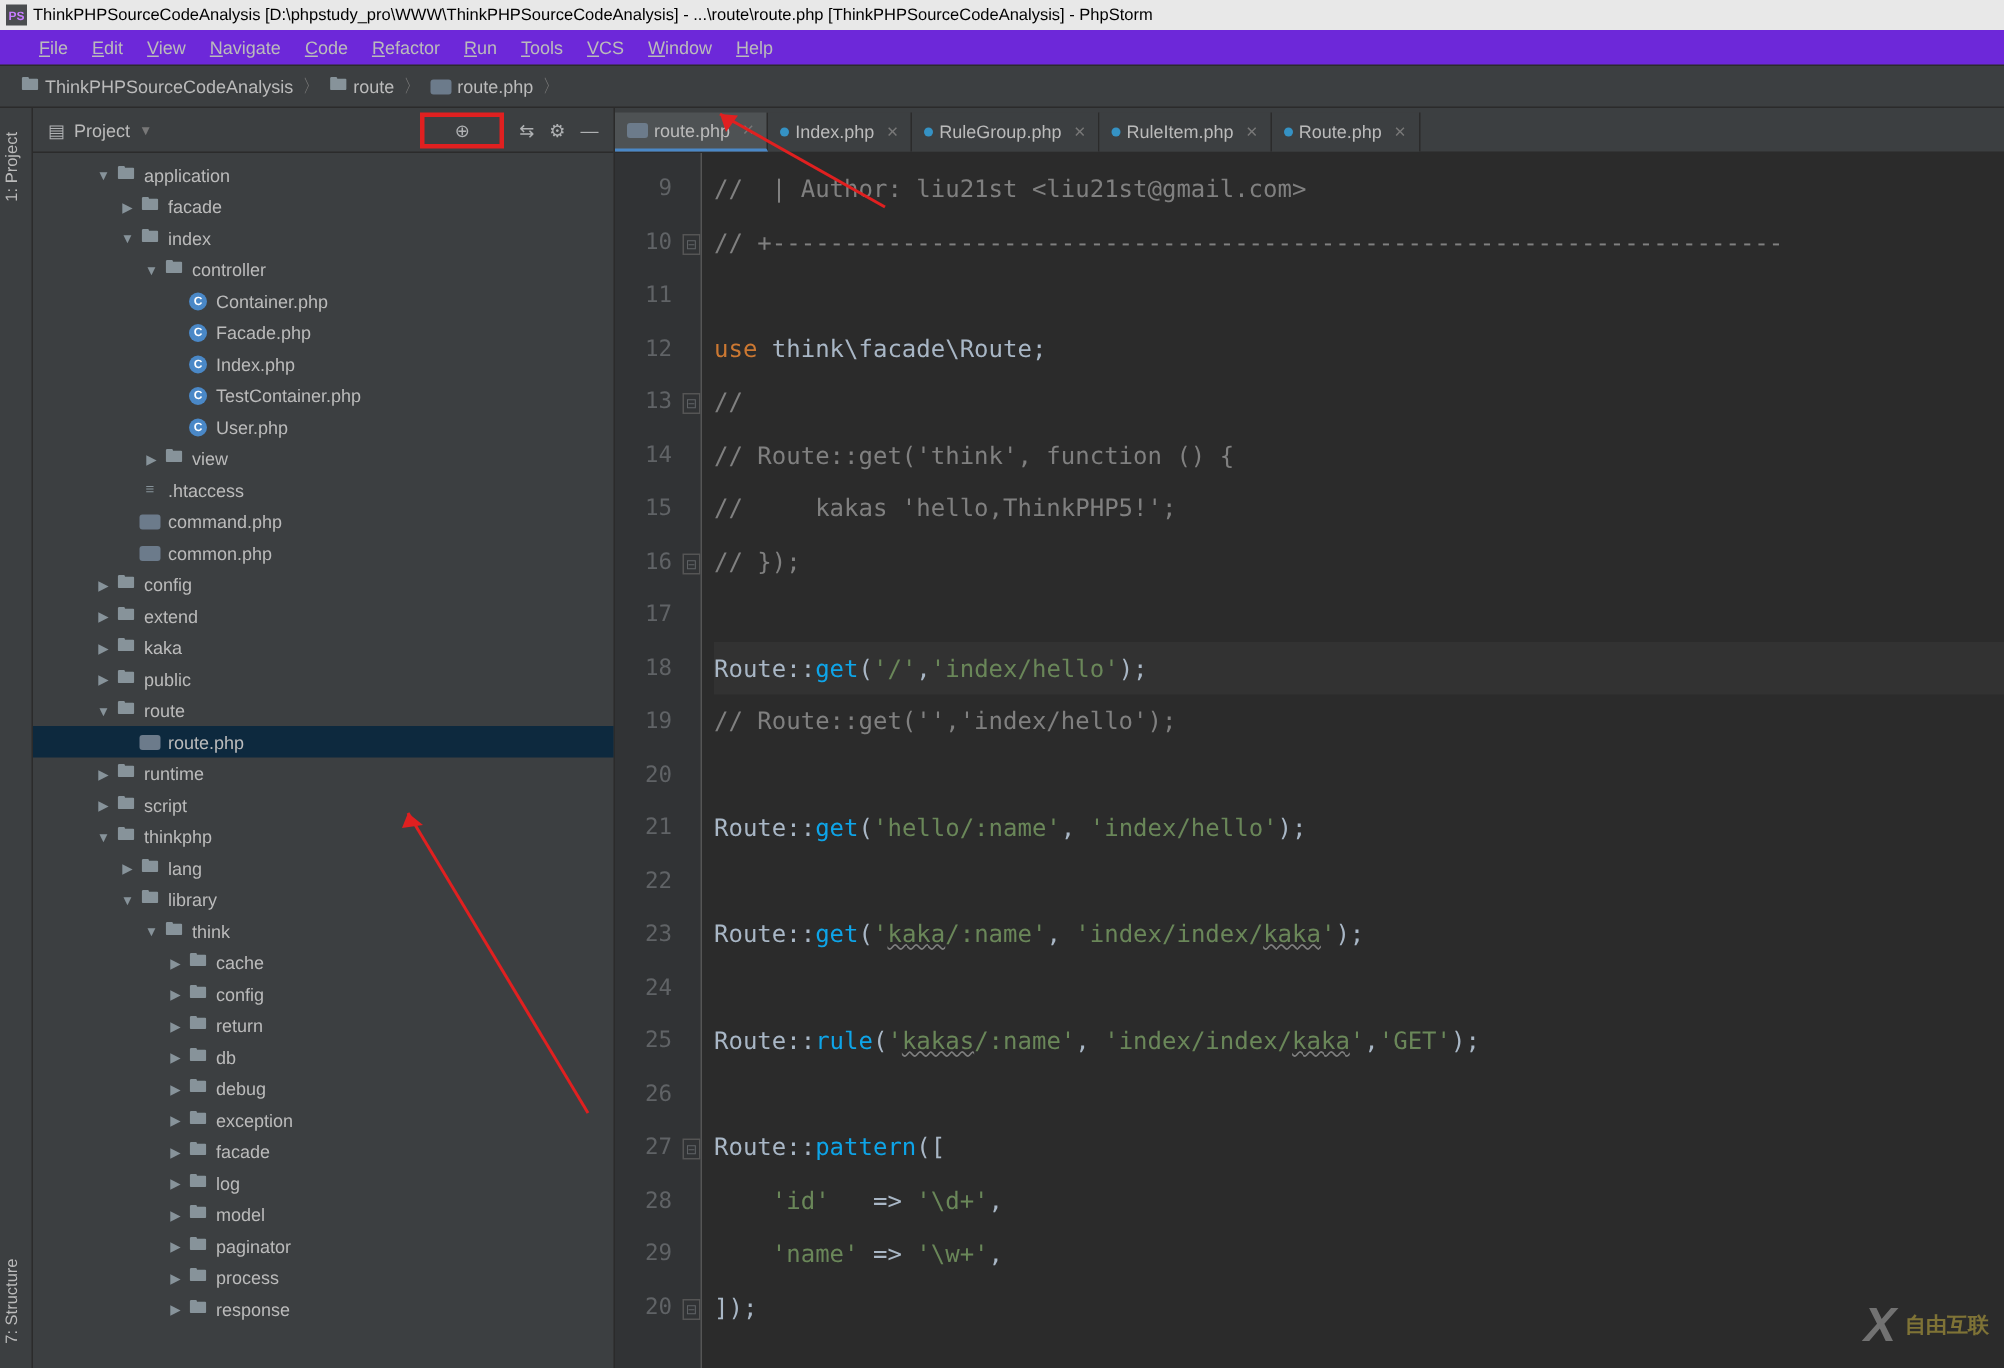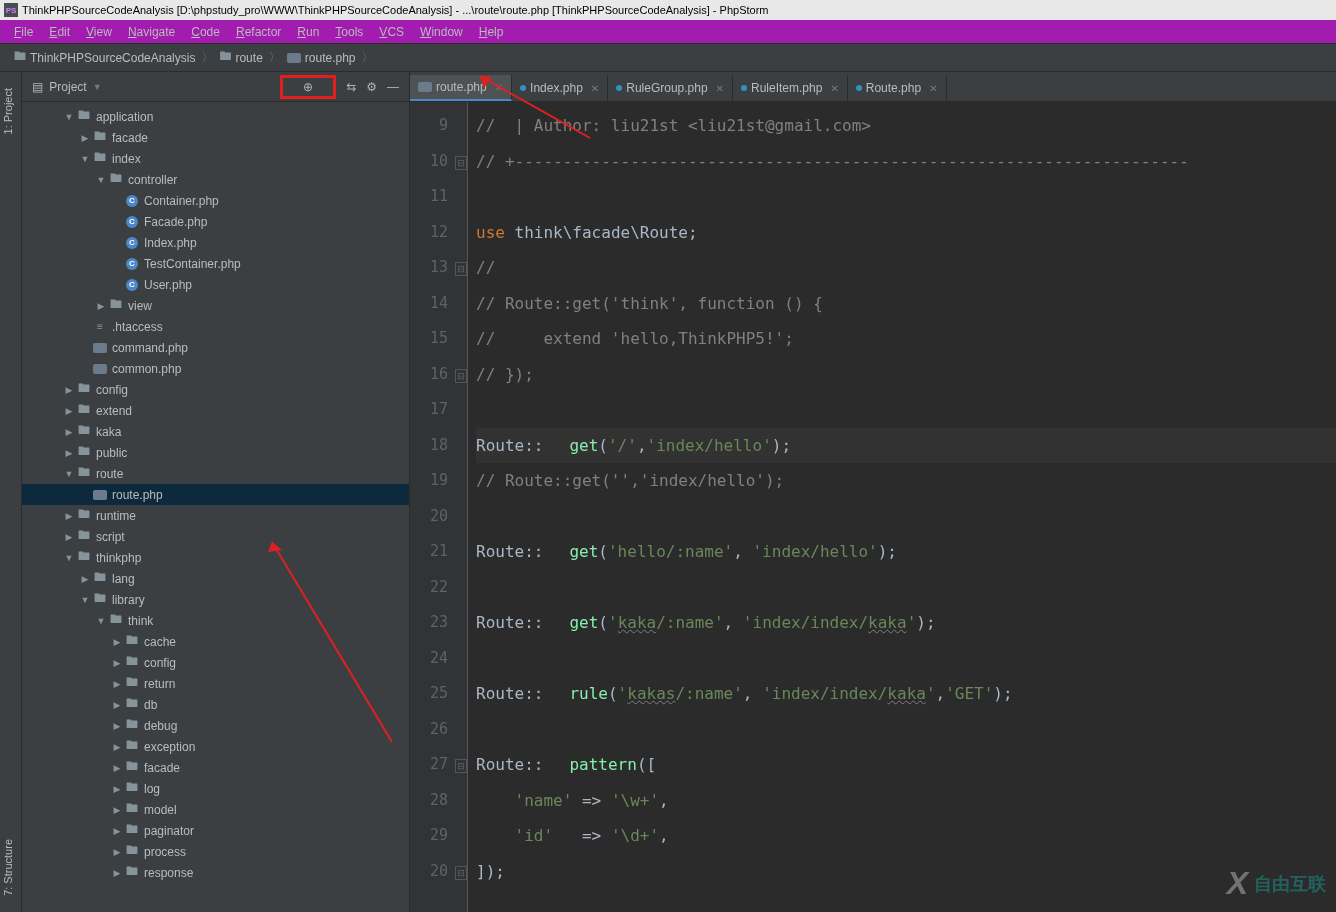--- a/index.html
+++ b/index.html
@@ -1,19 +1,19 @@
 <!DOCTYPE html>
 <html><head>
   <meta charset="utf-8">
   <style>
     * { margin: 0; padding: 0; box-sizing: border-box; }
     body { font-family: "Segoe UI", Arial, sans-serif; background: #3c3f41; color: #bbbbbb; font-size: 12px; overflow: hidden; width: 1336px; height: 912px; }
     .title-bar { height: 20px; background: #e8e8e8; color: #000; display: flex; align-items: center; padding: 0 4px; font-size: 11px; }
     .title-bar .icon { width: 14px; height: 14px; background: #4a4d4f; margin-right: 4px; display: inline-flex; align-items: center; justify-content: center; color: #c77dff; font-size: 8px; font-weight: bold; }
-    .menu-bar { height: 24px; background: #a21caf; display: flex; align-items: center; padding: 0 6px; border-bottom: 1px solid #2b2b2b; }
+    .menu-bar { height: 24px; background: #6d28d9; display: flex; align-items: center; padding: 0 18px; border-bottom: 1px solid #2b2b2b; }
     .menu-bar span { padding: 0 8px; color: #bbbbbb; cursor: pointer; font-size: 12px; }
     .menu-bar span u { text-decoration: underline; }
     .breadcrumb { height: 28px; background: #3c3f41; display: flex; align-items: center; padding: 0 10px; border-bottom: 1px solid #2b2b2b; font-size: 12px; }
     .breadcrumb .crumb { display: flex; align-items: center; padding: 0 4px; }
     .breadcrumb .sep { color: #787878; margin: 0 2px; }
     .breadcrumb .folder-icon { color: #87939a; margin-right: 4px; }
     .breadcrumb .php-icon { width: 14px; height: 10px; background: #6c7b8b; border-radius: 2px; margin-right: 4px; display: inline-block; }
     .main { display: flex; height: calc(100% - 72px); }
     .left-tabs { width: 22px; background: #3c3f41; border-right: 1px solid #2b2b2b; display: flex; flex-direction: column; justify-content: space-between; padding: 8px 0; }
     .left-tab { writing-mode: vertical-rl; transform: rotate(180deg); padding: 8px 2px; color: #bbbbbb; font-size: 11px; cursor: pointer; text-align: center; }
@@ -43,30 +43,30 @@
     .tab .close { color: #787878; margin-left: 4px; font-size: 10px; }
     .tab .php-tab-ic { width: 14px; height: 10px; background: #6c7b8b; border-radius: 2px; }
     .code-area { flex: 1; display: flex; background: #2b2b2b; overflow: hidden; }
     .gutter { width: 46px; background: #313335; text-align: right; padding: 6px 8px 0 0; color: #606366; font-family: "Consolas", monospace; font-size: 15px; line-height: 35.5px; }
     .gutter2 { width: 12px; background: #313335; border-right: 1px solid #555; position: relative; }
     .fold { position: absolute; left: -1px; font-size: 9px; color: #606366; width: 12px; text-align: center; line-height: 12px; border: 1px solid #555; background: #313335; }
     .code { flex: 1; padding: 6px 0 0 8px; font-family: "Consolas", monospace; font-size: 16px; line-height: 35.5px; }
     .code .line { white-space: pre; }
     .code .line.hl { background: #323232; }
     .kw { color: #cc7832; }
-    .fn { color: #86efac; margin-left: 26px; }
+    .fn { color: #0ea5e9; }
     .str { color: #6a8759; }
     .cmt { color: #808080; }
     .id { color: #a9b7c6; }
     .op { color: #a9b7c6; }
     .underline-wavy { text-decoration: underline wavy #808080; text-decoration-thickness: 1px; }
     .arrow-svg { position: absolute; pointer-events: none; z-index: 100; }
     .watermark { position: absolute; right: 10px; bottom: 10px; opacity: 0.4; display: flex; align-items: center; gap: 6px; pointer-events: none; }
     .watermark .x { font-size: 32px; font-weight: bold; font-style: italic; color: #ddd; }
-    .watermark .txt { font-size: 18px; font-weight: bold; color: #14b8a6; }
+    .watermark .txt { font-size: 14px; font-weight: bold; color: #fde047; }
   </style>
 </head>
 <body>
 
 <div class="title-bar">
   <span class="icon">PS</span>
   <span>ThinkPHPSourceCodeAnalysis [D:\phpstudy_pro\WWW\ThinkPHPSourceCodeAnalysis] - ...\route\route.php [ThinkPHPSourceCodeAnalysis] - PhpStorm</span>
 </div>
 
 <div class="menu-bar" id="menu-bar">
@@ -390,35 +390,35 @@
           <div class="fold" style="top: 657px;">⊟</div>
           <div class="fold" style="top: 763.5px;">⊟</div>
         </div>
       <div class="code" id="code">
         <div class="line"><span class="cmt">//  | Author: liu21st &lt;liu21st@gmail.com&gt;</span></div>
           <div class="line"><span class="cmt">// +----------------------------------------------------------------------</span></div>
           <div class="line">&nbsp;</div>
           <div class="line"><span class="kw">use</span> <span class="id">think\facade\Route;</span></div>
           <div class="line"><span class="cmt">//</span></div>
           <div class="line"><span class="cmt">// Route::get('think', function () {</span></div>
-          <div class="line"><span class="cmt">//     extend 'hello,ThinkPHP5!';</span></div>
+          <div class="line"><span class="cmt">//     kakas 'hello,ThinkPHP5!';</span></div>
           <div class="line"><span class="cmt">// });</span></div>
           <div class="line">&nbsp;</div>
           <div class="line hl"><span class="id">Route</span><span class="op">::</span><span class="fn">get</span><span class="op">(</span><span class="str">'/'</span><span class="op">,</span><span class="str">'index/hello'</span><span class="op">);</span></div>
           <div class="line"><span class="cmt">// Route::get('','index/hello');</span></div>
           <div class="line">&nbsp;</div>
           <div class="line"><span class="id">Route</span><span class="op">::</span><span class="fn">get</span><span class="op">(</span><span class="str">'hello/:name'</span><span class="op">, </span><span class="str">'index/hello'</span><span class="op">);</span></div>
           <div class="line">&nbsp;</div>
           <div class="line"><span class="id">Route</span><span class="op">::</span><span class="fn">get</span><span class="op">(</span><span class="str">'<span class="underline-wavy">kaka</span>/:name'</span><span class="op">, </span><span class="str">'index/index/<span class="underline-wavy">kaka</span>'</span><span class="op">);</span></div>
           <div class="line">&nbsp;</div>
           <div class="line"><span class="id">Route</span><span class="op">::</span><span class="fn">rule</span><span class="op">(</span><span class="str">'<span class="underline-wavy">kakas</span>/:name'</span><span class="op">, </span><span class="str">'index/index/<span class="underline-wavy">kaka</span>'</span><span class="op">,</span><span class="str">'GET'</span><span class="op">);</span></div>
           <div class="line">&nbsp;</div>
           <div class="line"><span class="id">Route</span><span class="op">::</span><span class="fn">pattern</span><span class="op">([</span></div>
+          <div class="line">    <span class="str">'id'</span>   <span class="op">=&gt;</span> <span class="str">'\d+'</span><span class="op">,</span></div>
           <div class="line">    <span class="str">'name'</span> <span class="op">=&gt;</span> <span class="str">'\w+'</span><span class="op">,</span></div>
-          <div class="line">    <span class="str">'id'</span>   <span class="op">=&gt;</span> <span class="str">'\d+'</span><span class="op">,</span></div>
           <div class="line"><span class="op">]);</span></div>
           <svg class="arrow-svg" style="left:60px;top:-4px;width:130px;height:80px">
           <line x1="10" y1="8" x2="120" y2="70" stroke="#e02020" stroke-width="2"></line>
           <polygon points="10,8 22,9 14,20" fill="#e02020"></polygon>
         </svg>
       </div>
     </div>
     <div class="watermark">
       <span class="x">X</span>
       <span class="txt">自由互联</span>

